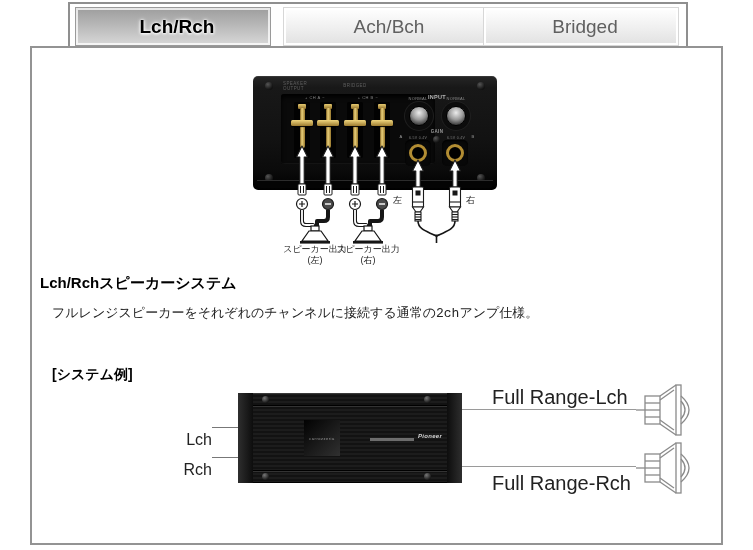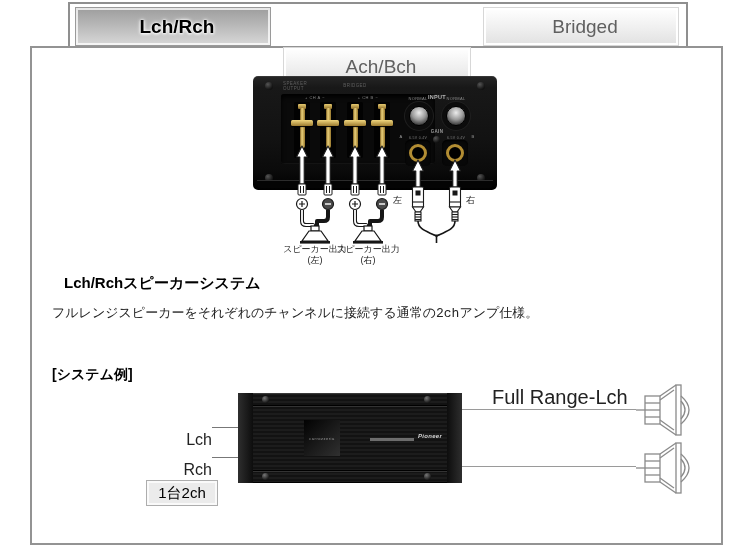--- a/index.html
+++ b/index.html
@@ -10,21 +10,21 @@
   
   .tabstrip-frame{left:68px;top:2px;width:620px;height:44px;border:2px solid #8f8f8f;border-bottom:none;box-sizing:border-box;}
   .content-frame{left:30px;top:46px;width:693px;height:499px;border:2px solid #939393;box-sizing:border-box;background:#fff;}
   .tab{top:7px;height:39px;box-sizing:border-box;display:flex;align-items:center;justify-content:center;
        font-size:19px;cursor:pointer;padding-left:8px;}
   .tab-active{background:linear-gradient(180deg,#9d9d9d 0%,#b7b7b7 45%,#d8d8d8 100%);
        border:1px solid #9a9a9a;box-shadow:inset 0 0 0 2px rgba(255,255,255,.75);
        color:#000;text-shadow:0 0 2px #fff,0 0 4px #fff,0 1px 3px #fff;font-weight:bold;}
   .tab-idle{background:linear-gradient(180deg,#ffffff 0%,#efefef 55%,#e1e1e1 100%);
        border:1px solid #d7d7d7;box-shadow:inset 0 0 0 2px #fff;color:#606060;}
-  .tab1{left:75px;width:196px;} .tab2{left:283px;width:188px;margin-top:40px;} .tab3{left:483px;width:196px;}
+  .tab1{left:75px;width:196px;} .tab2{left:283px;width:204px;} .tab3{left:483px;width:196px;}
 
   
   .topdiag{left:253px;top:76px;width:246px;height:196px;}
   .amp-rear{left:0;top:0;width:244px;height:114px;border-radius:5px;
       background:linear-gradient(180deg,#262626 0%,#181818 10%,#121212 55%,#0b0b0b 82%,#000 100%);
       box-shadow:inset 0 1px 0 rgba(255,255,255,.08);}
   .amp-rear:after{content:"";position:absolute;left:4px;right:4px;bottom:2px;height:7px;background:#040404;border-top:1px solid #2c2c2c;border-radius:0 0 4px 4px;}
   .screw{width:8px;height:8px;border-radius:50%;background:radial-gradient(circle at 35% 30%,#555,#1a1a1a 60%,#000);}
   .panel-label{color:#5f5f5f;font-size:4.5px;line-height:5px;letter-spacing:.4px;}
   .recess{left:28px;top:18px;width:154px;height:70px;background:#0a0a0a;border-radius:3px;
@@ -41,21 +41,21 @@
       background:radial-gradient(circle at 50% 32%,#ececec,#9b9b9b 45%,#484848 75%,#1f1f1f);
       border:1px solid #000;box-shadow:0 0 0 4px #0c0c0c,0 0 0 5px #1f1f1f;}
   .rcajack{position:absolute;width:26px;height:26px;background:#080808;border-radius:5px;box-shadow:inset 0 1px 2px #000;}
   .rcajack i{position:absolute;left:4px;top:4px;width:12px;height:12px;border:3px solid #b28d33;border-radius:50%;background:#000;display:block;}
 
   
   .wire-label{font-size:9px;color:#222;text-align:center;line-height:11px;white-space:nowrap;}
   .side-label{font-size:9px;color:#222;}
 
   
-  .sec-h{left:64px;top:274px;font-size:15px;font-weight:bold;color:#000;}
+  .sec-h{left:40px;top:274px;font-size:15px;font-weight:bold;color:#000;}
   .sec-p{left:52px;top:304px;font-size:13px;color:#222;}
   .sec-ex{left:52px;top:366px;font-size:14px;font-weight:bold;color:#000;}
 
   
   .sysdiag{left:140px;top:383px;width:583px;height:135px;}
   .ch-label{font-size:16px;color:#222;margin-top:12px;}
   .ch-line{height:1px;background:#777;}
   .sp-line{height:1px;background:#9a9a9a;}
   .fr-label{font-size:20px;color:#222;white-space:nowrap;}
   .badge{left:6px;top:97px;width:70px;height:24px;border:1px solid #adadad;background:#ebebeb;
@@ -273,27 +273,25 @@
       <div class="abs fscrew" style="left:186px;top:3px;"></div>
       <div class="abs fscrew" style="left:24px;top:80px;"></div>
       <div class="abs fscrew" style="left:186px;top:80px;"></div>
       <div class="abs logo-sq">
         <span>carrozzeria</span>
       </div>
       <div class="abs model-bar"></div>
       <div class="abs brand">Pioneer</div>
     </div>
 
-    <div class="abs badge">
-      <span>1台2ch</span>
-    </div>
 
     <span class="abs fr-label" style="left:352px;top:3px;">Full Range-Lch</span>
     <div class="abs sp-line" style="left:322px;top:26px;width:174px;"></div>
     <div class="abs sp-line" style="left:322px;top:83px;width:174px;"></div>
+    <span class="abs fr-label" style="left:352px;top:89px;">Full Range-Rch</span>
 
     <svg class="abs" style="left:496px;top:0;" width="64" height="54" viewBox="0 0 64 54">
       <g stroke="#8a8a8a" fill="none" stroke-width="1.3">
         <line x1="0" y1="27" x2="9" y2="27"></line>
         <rect x="9" y="13" width="15" height="28"></rect>
         <line x1="9" y1="20" x2="24" y2="20"></line>
           <line x1="9" y1="27" x2="24" y2="27"></line>
           <line x1="9" y1="34" x2="24" y2="34"></line>
         <line x1="24" y1="13" x2="40" y2="2"></line>
           <line x1="24" y1="41" x2="40" y2="52"></line>

